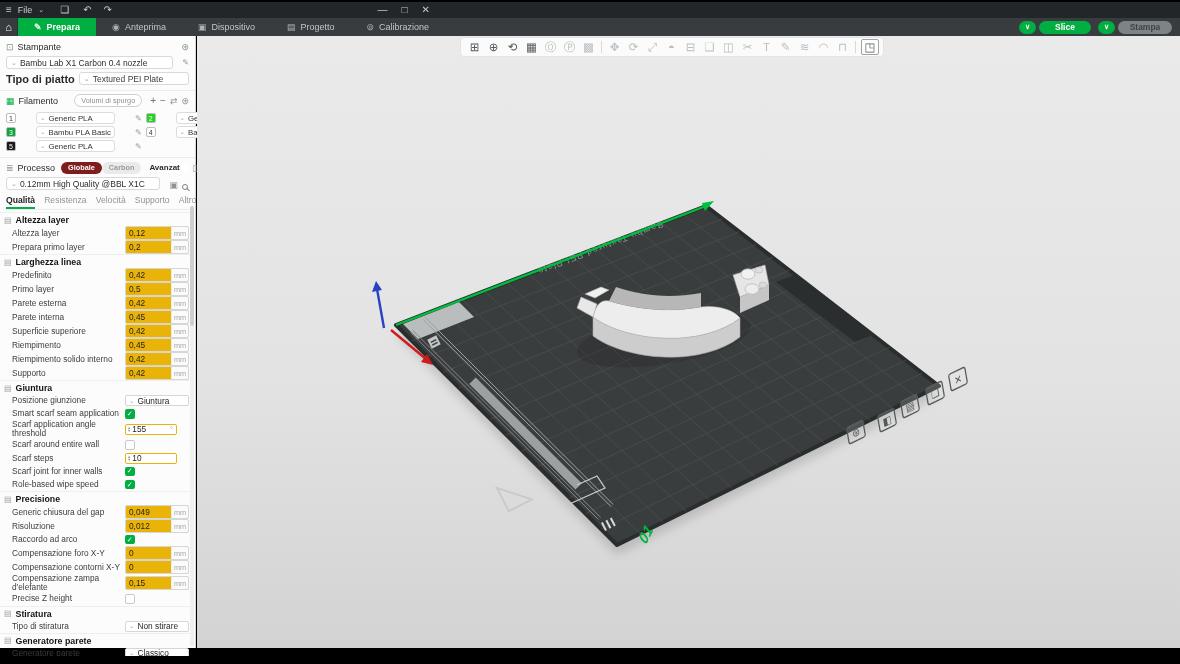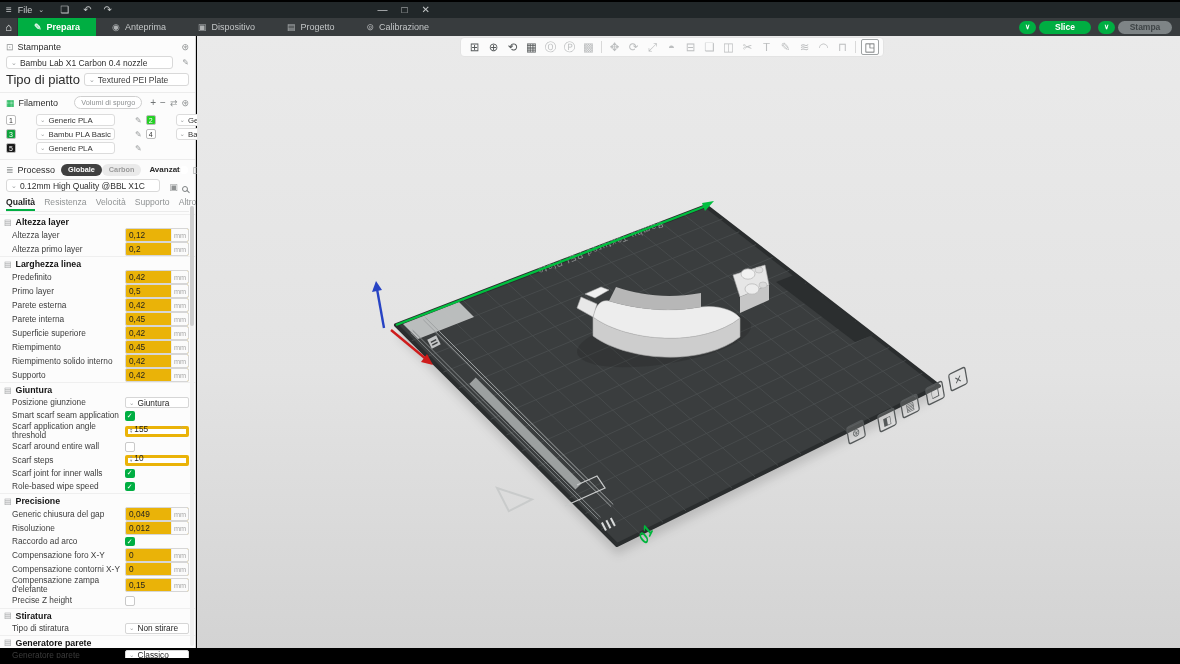--- a/index.html
+++ b/index.html
@@ -27,53 +27,53 @@
 
   
   .sidebar{position:absolute;left:0;top:36px;width:196px;height:612px;background:#FCFCFC;border-right:1px solid #D6D6D6;font-size:8.5px;color:#3C3C3C}
   .shead{display:flex;align-items:center;height:15px;padding:0 6px;gap:4px}
   .shead .sname{font-size:9px;color:#2B2B2B}
   .grow{flex:1}
   .gico{color:#8E9192;font-size:9px}
   .combo{margin:2px 6px 0 6px;height:13px;border:1px solid #D9D9D9;border-radius:3px;background:#fff;display:flex;align-items:center;gap:3px;padding:0 4px;font-size:8.5px;color:#2E2E2E}
   .combo .dchev{color:#9A9D9E;font-size:7px}
   .rowline{display:flex;align-items:center;margin:3px 6px 0 6px;gap:4px}
-  .rowline .lbl{font-weight:normal;font-size:13px;color:#2B2B2B}
+  .rowline .lbl{font-weight:bold;font-size:11px;color:#2B2B2B}
   .rowline .combo2{flex:1;height:13px;border:1px solid #D9D9D9;border-radius:3px;background:#fff;display:flex;align-items:center;gap:3px;padding:0 4px}
   .editic{color:#9A9D9E;font-size:8px}
   .divid{border-top:1px solid #ECECEC;margin:5px 0 0 0}
   .pill-outline{border:1px solid #CFCFCF;border-radius:8px;color:#8E9192;font-size:7.3px;padding:1px 6px;background:#fff}
   .pm{color:#6F7374;font-size:10px;line-height:8px}
   
   .slots{display:grid;grid-template-columns:1fr 1fr;gap:2px 4px;margin:4px 6px 0 6px}
   .slot{display:flex;align-items:center;gap:20px}
   .chipn{width:10px;height:10px;border-radius:2px;font-size:7px;display:flex;align-items:center;justify-content:center;border:1px solid #BDBDBD}
   .fname{flex:1;height:12px;border:1px solid #DCDCDC;border-radius:3px;background:#fff;display:flex;align-items:center;gap:3px;padding:0 3px;font-size:7.8px;color:#333;white-space:nowrap;overflow:hidden}
   
   .scopepill{border-radius:8px;font-size:7.3px;font-weight:bold;padding:1.5px 7px}
-  .scopepill.on{background:#404040;color:#fff}
+  .scopepill.on{background:#7f1d1d;color:#fff}
   .scopepill.off{background:#EAEAEA;color:#9A9A9A;margin-left:-4px}
   .toggle{width:20px;height:10px;border-radius:5px;background:#00AE42;position:relative}
   .toggle i{position:absolute;right:1px;top:1px;width:8px;height:8px;border-radius:50%;background:#fff}
   .ptabs{display:flex;gap:9px;margin:5px 6px 0 6px;border-bottom:1px solid #EBEBEB;padding-bottom:0}
   .ptab{font-size:8.6px;color:#909394;padding-bottom:2px}
   .ptab.active{color:#1E1E1E;font-weight:bold;border-bottom:2px solid #00AE42}
   
   .params{margin-top:2px;height:444px;overflow:hidden;position:relative}
   .phead{display:flex;align-items:center;gap:4px;min-height:14px;padding:1px 6px 0 4px;border-top:1px solid #EFEFEF;font-size:8.8px;font-weight:bold;color:#141414}
   .phead .sic{color:#9A9D9E;font-weight:normal;font-size:8px}
   .prow{display:flex;align-items:center;min-height:13.2px;padding:0 6px 0 12px;gap:4px}
   .prow .plabel{flex:1;font-size:8.3px;color:#3C3C3C;line-height:9px}
   .ctl{width:64px;flex:0 0 64px;display:flex}
   .vbox{width:64px;height:14px;border:1px solid #D6D6D6;border-radius:2px;background:#eab308;display:flex;align-items:center;overflow:hidden}
   .vbox .val{flex:1;padding-left:3px;font-size:8.3px;color:#1F1F1F}
   .vbox .unit{width:17px;align-self:stretch;display:flex;align-items:center;justify-content:center;font-size:7.3px;color:#A6A6A6;border-left:1px solid #EDEDED;background:#FBFBFB}
   .selbox{width:64px;height:11px;border:1px solid #D6D6D6;border-radius:2px;background:#fff;display:flex;align-items:center;gap:3px;padding:0 3px;font-size:8.3px;color:#1F1F1F}
   .selbox .dchev{color:#9A9D9E;font-size:6.5px}
-  .spinbox{width:64px;height:11px;border:3px solid #eab308;border-radius:2px;background:#fff;display:flex;align-items:flex-end;font-size:8.3px;color:#1F1F1F}
+  .spinbox{width:52px;height:11px;border:1px solid #eab308;border-radius:2px;background:#fff;display:flex;align-items:center;font-size:8.3px;color:#1F1F1F}
   .spar{display:flex;flex-direction:column;font-size:4.6px;line-height:3.6px;color:#9A9A9A;padding:0 2px}
   .spinbox .sval{flex:1}
   .spinbox .sunit{color:#A6A6A6;font-size:7.3px;padding-right:3px}
   .cb{width:9.5px;height:9.5px;border-radius:2px;display:flex;align-items:center;justify-content:center}
   .cb.on{background:#00AE42;color:#fff;font-size:7px}
   .cb.off{background:#fff;border:1px solid #C9C9C9}
   .sscroll{position:absolute;right:1px;top:170px;width:4px;height:440px;background:#F0F0F0;border-radius:2px}
   .sscroll i{display:block;width:4px;height:120px;background:#CFCFCF;border-radius:2px}
   .mag{display:inline-block;width:6px;height:6px;border:1.2px solid #7E8283;border-radius:50%;position:relative}
   .mag::after{content:"";position:absolute;width:4px;height:1.2px;background:#7E8283;transform:rotate(45deg);right:-3.2px;bottom:-1.4px}
@@ -260,21 +260,21 @@
       <div class="prow">
         <span class="plabel">Altezza layer</span>
         <span class="ctl">
           <span class="vbox">
             <span class="val">0,12</span>
             <span class="unit">mm</span>
           </span>
         </span>
       </div>
       <div class="prow">
-        <span class="plabel">Altezza primo layer</span>
+        <span class="plabel">Prepara primo layer</span>
         <span class="ctl">
           <span class="vbox">
             <span class="val">0,2</span>
             <span class="unit">mm</span>
           </span>
         </span>
       </div>
       <div class="phead">
         <span class="sic">▤</span>
         <span>Larghezza linea</span>

